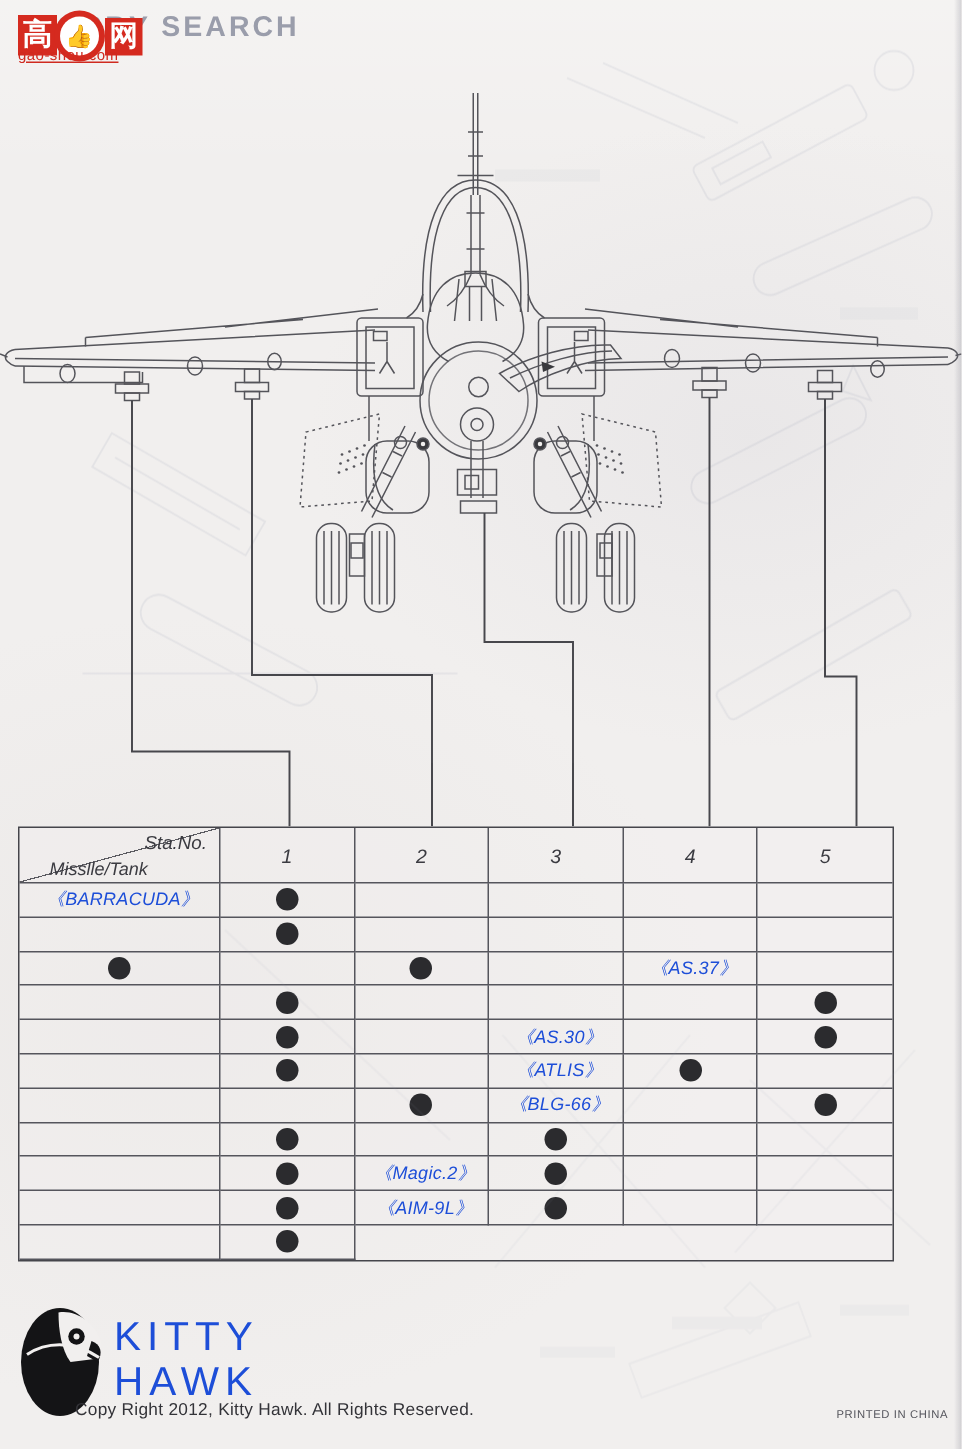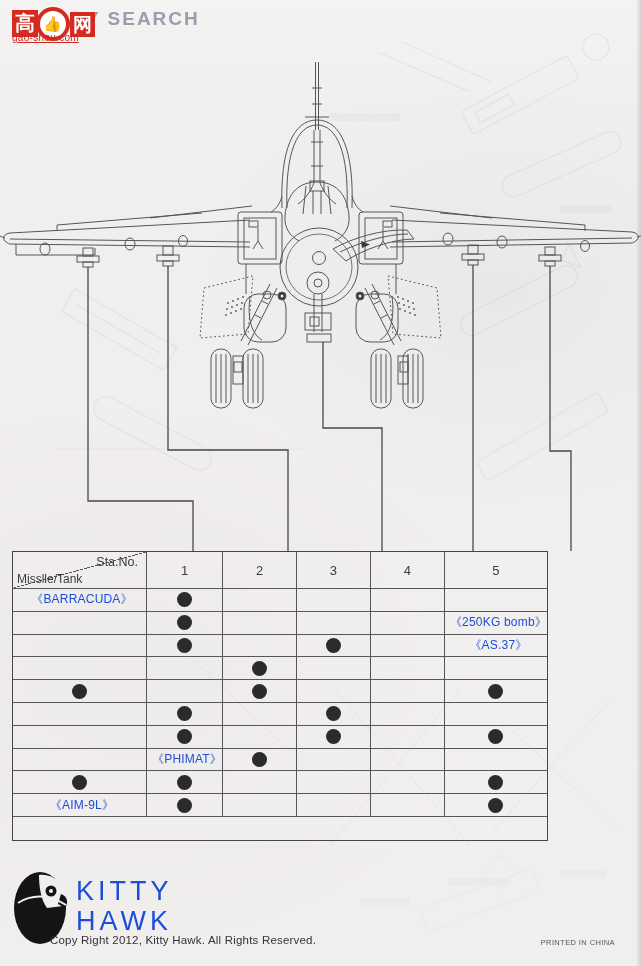--- a/index.html
+++ b/index.html
@@ -23,42 +23,42 @@
     background:#d52a1f;display:flex;align-items:center;justify-content:center;}
   .wm-thumb-inner{width:26px;height:26px;border-radius:50%;background:#fff;
     display:flex;align-items:center;justify-content:center;font-size:15px;color:#e0a21e;}
   .wm-domain{position:absolute;left:12px;top:32px;font-size:10px;font-weight:normal;
     color:#cf2a20;text-decoration:underline;letter-spacing:.3px;}
 
   
   .diagram{position:absolute;left:0;top:0;}
 
   
-  .sta-table{position:absolute;left:12px;top:551px;width:536px;
+  .sta-table{position:absolute;left:12px;top:551px;width:584px;
     display:grid;grid-template-columns:134px repeat(5,1fr);
     grid-template-rows:37px repeat(11,22.8px);
-    border:1.4px solid #45454b;box-sizing:border-box;background:rgba(244,242,241,.35);}
+    border:1.4px solid #45454b;box-sizing:border-box;background:rgba(244,242,241,.35);font-style:italic;}
   .sta-table>div{border-right:1px solid #55555c;border-bottom:1px solid #55555c;
     position:relative;display:flex;align-items:center;justify-content:center;box-sizing:border-box;}
   .sta-table>div:nth-child(6n){border-right:none;}
   .cell-label{justify-content:flex-start;padding-left:5px;font-size:12px;color:#1d4ed8;
     letter-spacing:.2px;white-space:nowrap;}
   .corner{background-image:linear-gradient(to bottom right,
       transparent 49.5%, #5a5a60 49.5%, #5a5a60 50.6%, transparent 50.6%);}
   .corner .c-top{position:absolute;top:3px;right:8px;font-size:12.5px;color:#3b3b41;}
-  .corner .c-bottom{position:absolute;bottom:2px;left:4px;font-size:12px;color:#3b3b41;}
+  .corner .c-bottom{position:absolute;bottom:2px;left:20px;font-size:12px;color:#3b3b41;}
   .sta-num{font-size:13px;color:#3b3b41;}
   .dot{width:15px;height:15px;border-radius:50%;}
 
   
   .kh-logo{position:absolute;left:12px;top:869px;}
   .kh-name{position:absolute;left:76px;top:876px;color:#1d4ed8;font-size:27px;
     letter-spacing:4px;line-height:30px;font-weight:500;}
   .copyright{position:absolute;left:14px;top:934px;font-size:11.5px;color:#333338;letter-spacing:.2px;margin-left:36px;}
-  .printed{position:absolute;right:26px;top:938px;font-size:7.5px;color:#55555c;letter-spacing:.4px;padding-left:32px;}
+  .printed{position:absolute;right:9px;top:938px;font-size:7.5px;color:#55555c;letter-spacing:.4px;padding-left:32px;}
   .page-num{position:absolute;left:0;width:100%;top:949px;text-align:center;
     font-size:13px;color:#44444a;margin-top:21px;}
 </style>
 </head>
 <body>
 
 <div class="page">
 
   <div class="wm-brand">HOBBY SEARCH</div>
   <div class="wm-sq wm-sq1">高</div>
@@ -297,21 +297,20 @@
       <div></div>
       <div></div>
       <div></div>
       <div></div>
       <div>
         <div class="dot" style="background: rgb(43, 43, 46);"></div>
       </div>
       <div></div>
       <div></div>
       <div></div>
-      <div class="cell-label">《250KG bomb》</div>
       <div></div>
       <div>
         <div class="dot" style="background: rgb(43, 43, 46);"></div>
       </div>
       <div></div>
       <div>
         <div class="dot" style="background: rgb(43, 43, 46);"></div>
       </div>
       <div></div>
       <div class="cell-label">《AS.37》</div>
@@ -324,57 +323,60 @@
       <div></div>
       <div></div>
       <div>
         <div class="dot" style="background: rgb(43, 43, 46);"></div>
       </div>
       <div></div>
       <div>
         <div class="dot" style="background: rgb(43, 43, 46);"></div>
       </div>
       <div></div>
-      <div></div>
-      <div>
-        <div class="dot" style="background: rgb(43, 43, 46);"></div>
-      </div>
-      <div></div>
-      <div>
-        <div class="dot" style="background: rgb(43, 43, 46);"></div>
-      </div>
-      <div></div>
-      <div>
-        <div class="dot" style="background: rgb(43, 43, 46);"></div>
-      </div>
-      <div></div>
-      <div></div>
-      <div></div>
-      <div>
-        <div class="dot" style="background: rgb(43, 43, 46);"></div>
-      </div>
-      <div></div>
-      <div>
-        <div class="dot" style="background: rgb(43, 43, 46);"></div>
-      </div>
-      <div></div>
-      <div>
-        <div class="dot" style="background: rgb(43, 43, 46);"></div>
-      </div>
-      <div></div>
-      <div class="cell-label">《PHIMAT》</div>
-      <div>
-        <div class="dot" style="background: rgb(43, 43, 46);"></div>
-      </div>
-      <div></div>
-      <div></div>
-      <div></div>
-      <div>
-        <div class="dot" style="background: rgb(43, 43, 46);"></div>
-      </div>
+      <div class="cell-label">《AS.30》</div>
+      <div></div>
+      <div>
+        <div class="dot" style="background: rgb(43, 43, 46);"></div>
+      </div>
+      <div></div>
+      <div>
+        <div class="dot" style="background: rgb(43, 43, 46);"></div>
+      </div>
+      <div></div>
+      <div class="cell-label">《ATLIS》</div>
+      <div>
+        <div class="dot" style="background: rgb(43, 43, 46);"></div>
+      </div>
+      <div></div>
+      <div></div>
+      <div></div>
+      <div>
+        <div class="dot" style="background: rgb(43, 43, 46);"></div>
+      </div>
+      <div class="cell-label">《BLG-66》</div>
+      <div></div>
+      <div>
+        <div class="dot" style="background: rgb(43, 43, 46);"></div>
+      </div>
+      <div></div>
+      <div>
+        <div class="dot" style="background: rgb(43, 43, 46);"></div>
+      </div>
+      <div></div>
+      <div>
+        <div class="dot" style="background: rgb(43, 43, 46);"></div>
+      </div>
+      <div></div>
+      <div></div>
+      <div></div>
+      <div>
+        <div class="dot" style="background: rgb(43, 43, 46);"></div>
+      </div>
+      <div class="cell-label">《Magic.2》</div>
       <div>
         <div class="dot" style="background: rgb(43, 43, 46);"></div>
       </div>
       <div></div>
       <div></div>
       <div></div>
       <div>
         <div class="dot" style="background: rgb(43, 43, 46);"></div>
       </div>
       <div class="cell-label">《AIM-9L》</div>

